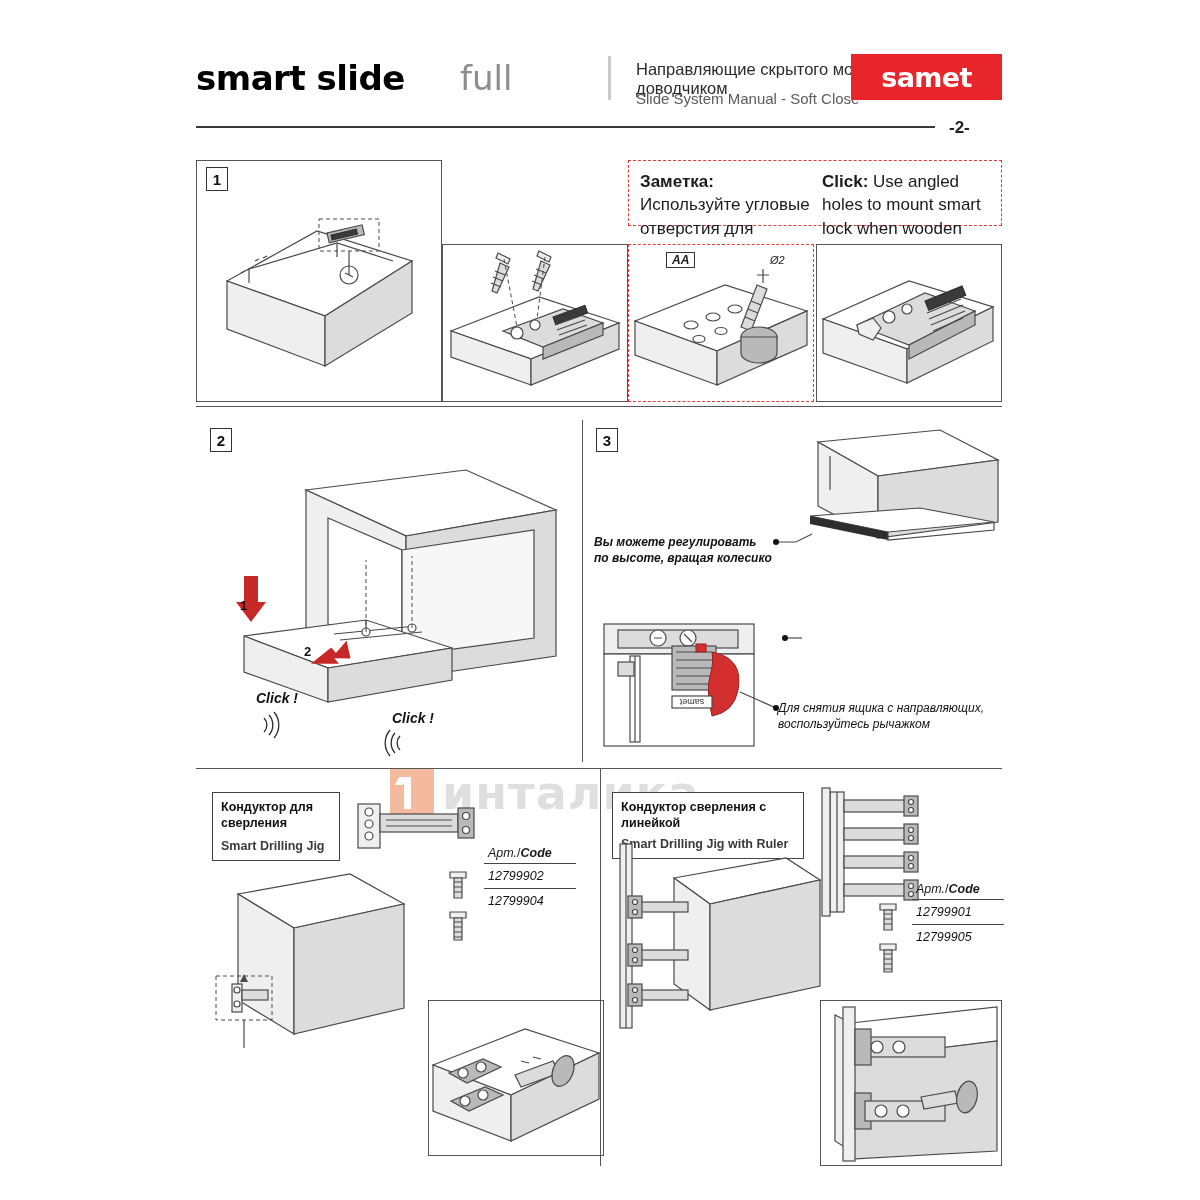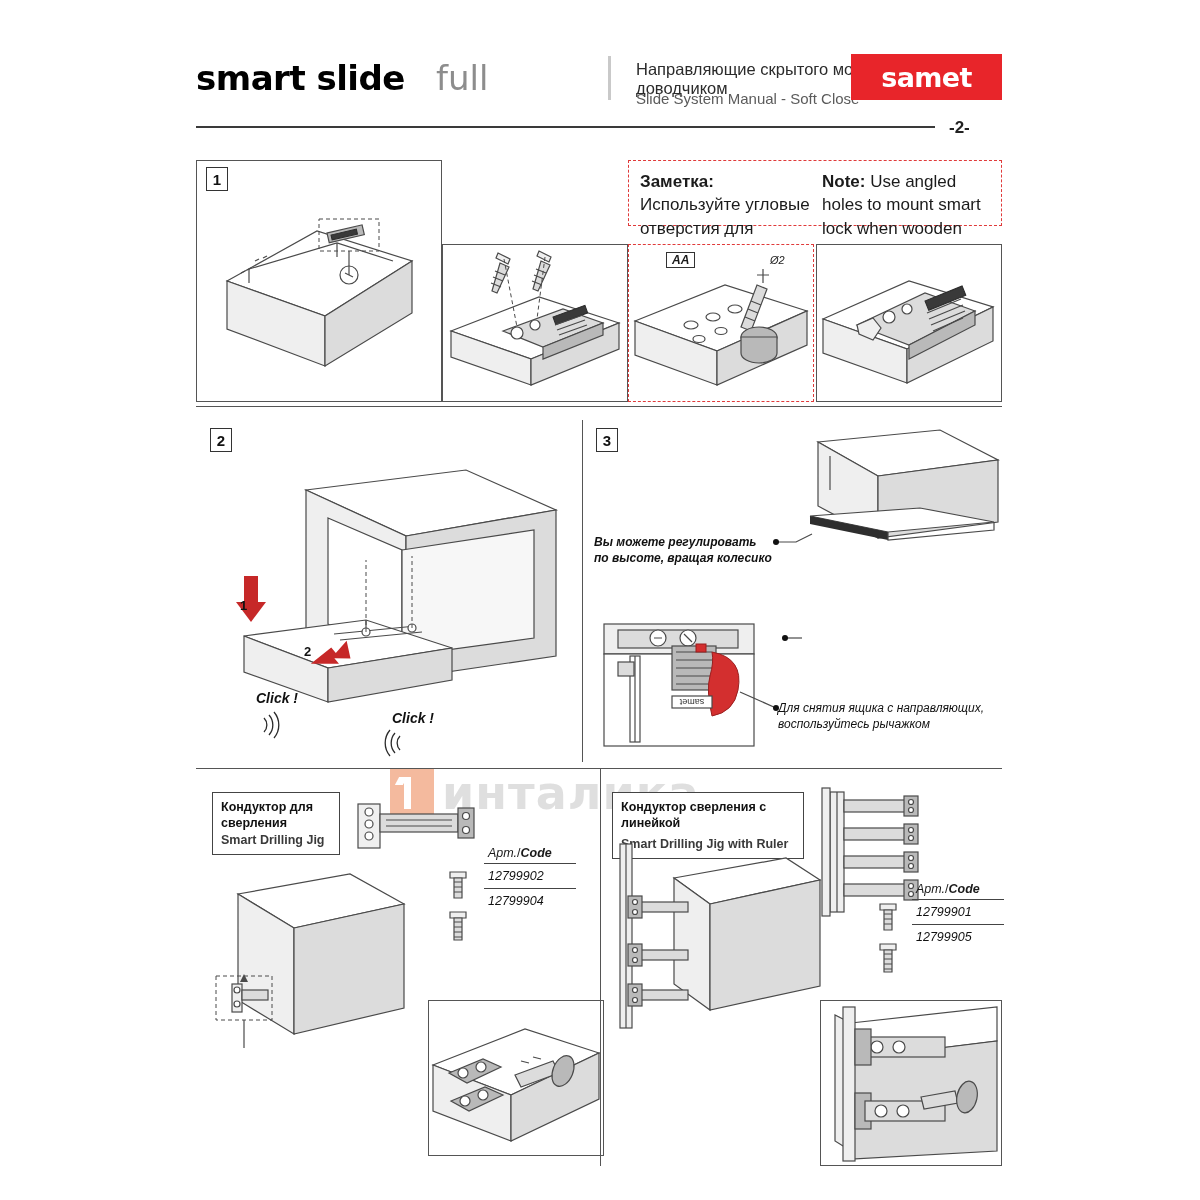--- a/index.html
+++ b/index.html
@@ -32,21 +32,21 @@
     left: 0;
     top: 6px;
     font-size: 34px;
     font-weight: bold;
     color: #000000;
     letter-spacing: -0.5px;
     font-family: "DejaVu Sans", sans-serif;
   }
   .brand-full {
     position: absolute;
-    left: 240px;
+    left: 264px;
     top: 6px;
     font-size: 34px;
     font-weight: normal;
     color: #8d8d8d;
     font-family: "DejaVu Sans", sans-serif;
   }
   .brand-bar {
     position: absolute;
     left: 412px;
     top: 4px;
@@ -333,21 +333,21 @@
       <path class="ln-d" d="M61,14 L74,82 M102,12 L94,74"></path>
     </svg>
   </div>
 
   <div class="dashed-frame" style="left:628px; top:160px; width:374px; height:66px;"></div>
   <div class="note-txt" style="left:640px; top:170px; width:176px;">
     <b>Заметка:</b>
     <span>Используйте угловые отверстия для установки смарт-замка, если толщина дна меньше 12 мм</span>
   </div>
   <div class="note-txt" style="left:822px; top:170px; width:172px;">
-    <b>Note:</b>
+    <b>Click:</b>
     <span>Use angled holes to mount smart lock when wooden floor width is selected less then 14 mm.</span>
   </div>
 
   <div class="dashed-frame" style="left:628px; top:244px; width:186px; height:158px;">
     <svg width="184" height="156" viewBox="0 0 184 156">
       <polygon class="fil-wt" points="6,76 96,40 178,66 88,106"></polygon>
       <polygon class="fil-lt" points="6,76 88,106 88,140 6,110"></polygon>
       <polygon class="fil-md" points="88,106 178,66 178,100 88,140"></polygon>
 
       <ellipse class="fil-wt" cx="62" cy="80" rx="7" ry="4"></ellipse>
@@ -490,21 +490,21 @@
 
   <div class="sep-line" style="left:196px; top:768px; width:806px;"></div>
 
   <div class="watermark">
     <div class="wm-mark"></div>
     <div class="wm-text">инталика</div>
   </div>
 
   <div class="boxlabel" style="left:212px; top:792px; width:128px;">
     <div class="ru">Кондуктор для сверления</div>
-    <div class="en" style="font-weight:bold;">Smart Drilling Jig</div>
+    <div class="en" style="margin-top:6px; font-weight:bold;">Smart Drilling Jig</div>
   </div>
 
   <div style="position:absolute; left:352px; top:790px; width:130px; height:70px;">
     <svg width="130" height="70" viewBox="0 0 130 70">
       <rect class="fil-lt" x="6" y="14" width="22" height="44"></rect>
       <circle class="fil-wt" cx="17" cy="22" r="4"></circle>
       <circle class="fil-wt" cx="17" cy="34" r="4"></circle>
       <circle class="fil-wt" cx="17" cy="46" r="4"></circle>
       <rect class="fil-md" x="28" y="24" width="78" height="18"></rect>
       <rect class="fil-dk" x="106" y="18" width="16" height="30"></rect>

